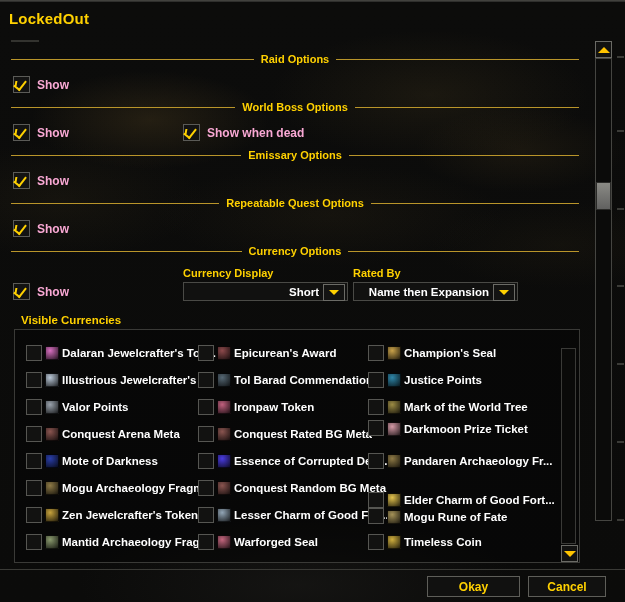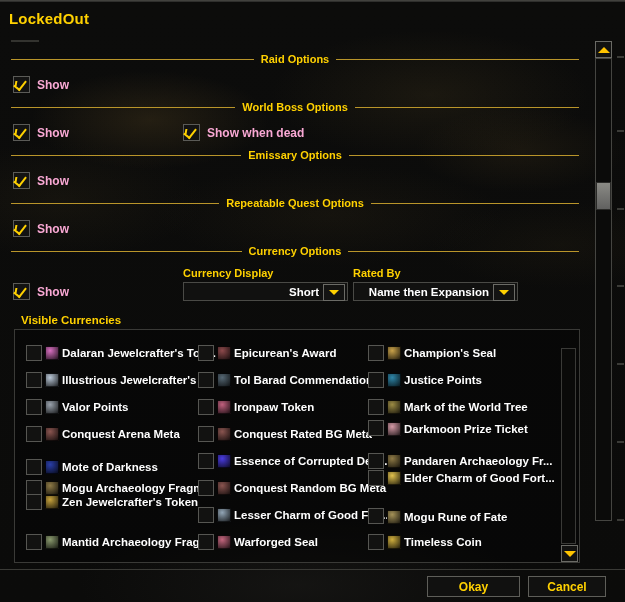--- a/index.html
+++ b/index.html
@@ -430,21 +430,21 @@
         <div class="cur-item" style="left: 183px; top: 95px;">
           <div class="cur-cb"></div>
           <div class="cur-icon" style="background: radial-gradient(circle at 35% 30%, rgb(138, 85, 80), rgba(0, 0, 0, 0.85) 120%);"></div>
           <div class="cur-name">Conquest Rated BG Meta</div>
         </div>
         <div class="cur-item" style="left: 353px; top: 88px; align-items: flex-end;">
           <div class="cur-cb"></div>
           <div class="cur-icon" style="background: radial-gradient(circle at 35% 30%, rgb(212, 154, 166), rgba(0, 0, 0, 0.85) 120%);"></div>
           <div class="cur-name">Darkmoon Prize Ticket</div>
         </div>
-        <div class="cur-item" style="left: 11px; top: 128px;">
+        <div class="cur-item" style="left: 11px; top: 122px;">
           <div class="cur-cb"></div>
           <div class="cur-icon" style="background: radial-gradient(circle at 35% 30%, rgb(42, 62, 168), rgba(0, 0, 0, 0.85) 120%);"></div>
           <div class="cur-name">Mote of Darkness</div>
         </div>
         <div class="cur-item" style="left: 183px; top: 122px;">
           <div class="cur-cb"></div>
           <div class="cur-icon" style="background: radial-gradient(circle at 35% 30%, rgb(74, 60, 224), rgba(0, 0, 0, 0.85) 120%);"></div>
           <div class="cur-name">Essence of Corrupted Dea...</div>
         </div>
         <div class="cur-item" style="left: 353px; top: 122px;">
@@ -455,26 +455,26 @@
         <div class="cur-item" style="left: 11px; top: 149px;">
           <div class="cur-cb"></div>
           <div class="cur-icon" style="background: radial-gradient(circle at 35% 30%, rgb(142, 122, 70), rgba(0, 0, 0, 0.85) 120%);"></div>
           <div class="cur-name">Mogu Archaeology Fragm...</div>
         </div>
         <div class="cur-item" style="left: 183px; top: 149px;">
           <div class="cur-cb"></div>
           <div class="cur-icon" style="background: radial-gradient(circle at 35% 30%, rgb(138, 85, 80), rgba(0, 0, 0, 0.85) 120%);"></div>
           <div class="cur-name">Conquest Random BG Meta</div>
         </div>
-        <div class="cur-item" style="left: 353px; top: 139px;">
+        <div class="cur-item" style="left: 353px; top: 161px;">
           <div class="cur-cb"></div>
           <div class="cur-icon" style="background: radial-gradient(circle at 35% 30%, rgb(226, 194, 78), rgba(0, 0, 0, 0.85) 120%);"></div>
           <div class="cur-name">Elder Charm of Good Fort...</div>
         </div>
-        <div class="cur-item" style="left: 11px; top: 163px; justify-content: center;">
+        <div class="cur-item" style="left: 11px; top: 176px; justify-content: center;">
           <div class="cur-cb"></div>
           <div class="cur-icon" style="background: radial-gradient(circle at 35% 30%, rgb(198, 162, 60), rgba(0, 0, 0, 0.85) 120%);"></div>
           <div class="cur-name">Zen Jewelcrafter's Token</div>
         </div>
         <div class="cur-item" style="left: 183px; top: 176px;">
           <div class="cur-cb"></div>
           <div class="cur-icon" style="background: radial-gradient(circle at 35% 30%, rgb(147, 166, 182), rgba(0, 0, 0, 0.85) 120%);"></div>
           <div class="cur-name">Lesser Charm of Good For...</div>
         </div>
         <div class="cur-item" style="left: 353px; top: 176px; align-items: flex-end;">

